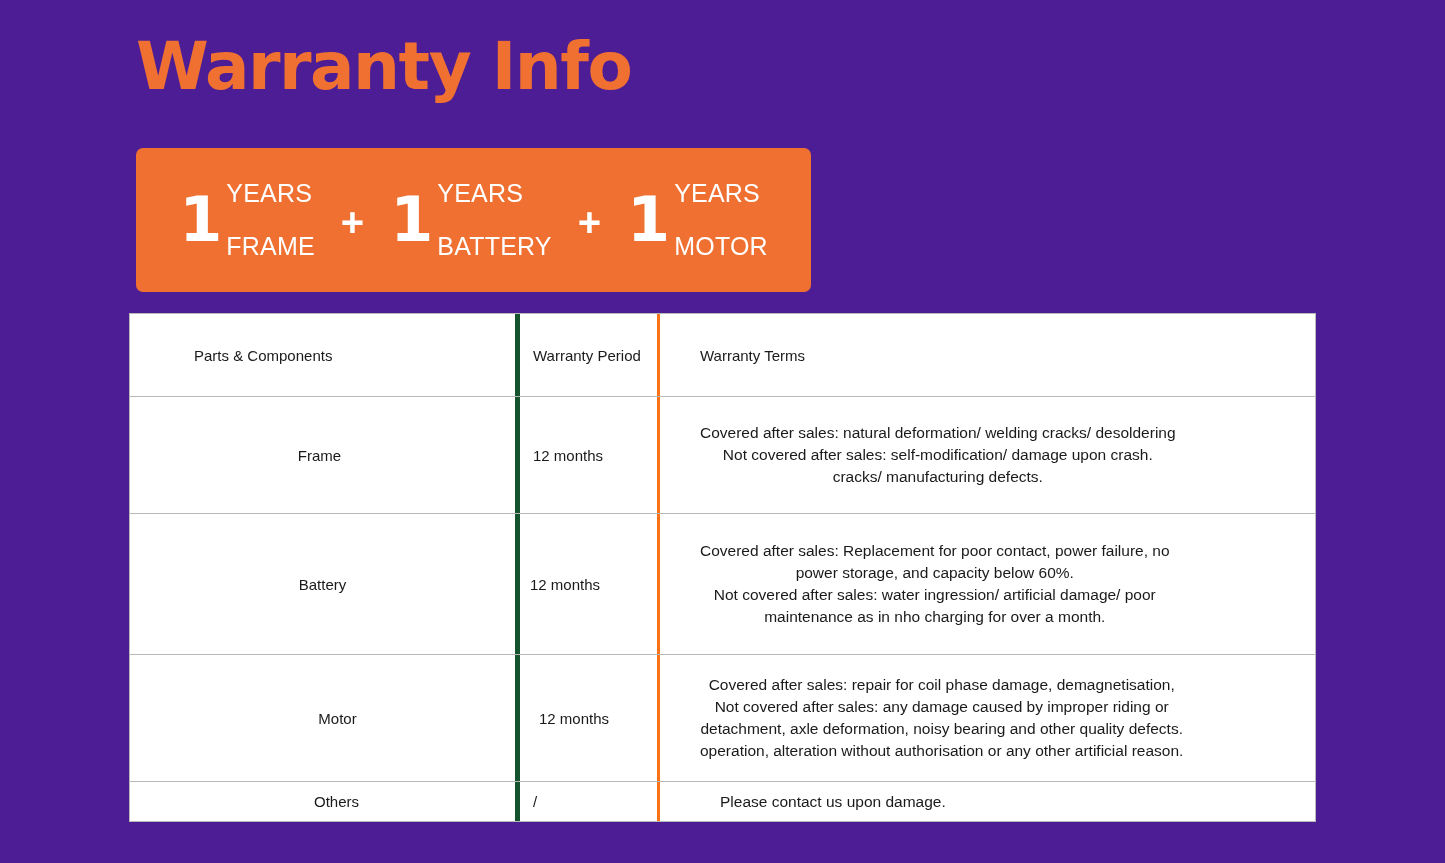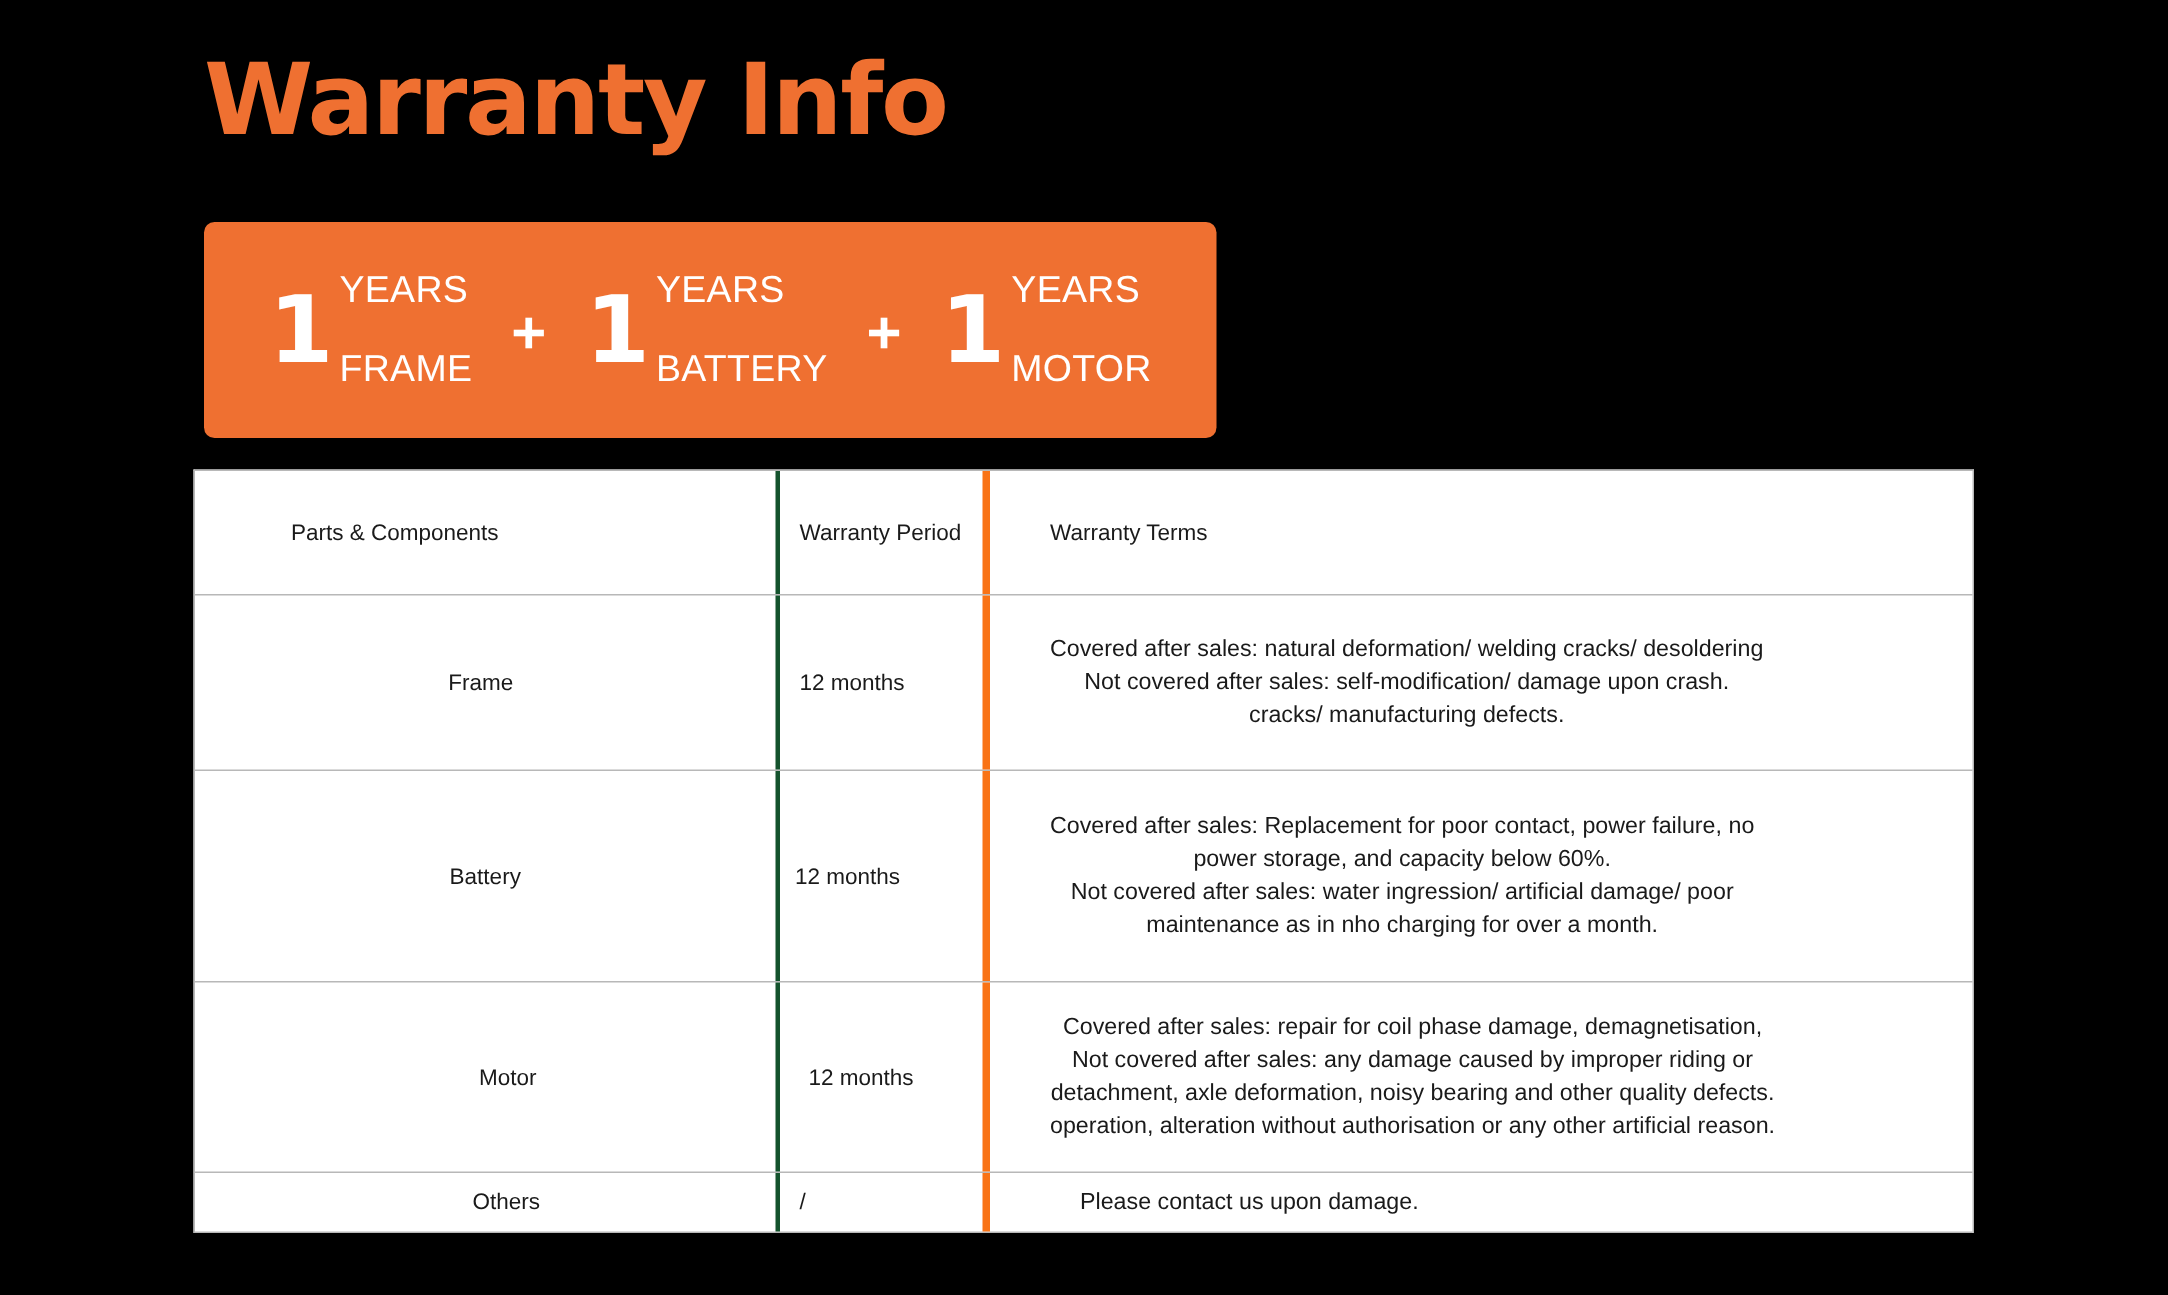--- a/index.html
+++ b/index.html
@@ -11,21 +11,21 @@
     background: #ffffff;
     font-family: "Liberation Sans", sans-serif;
     color: #1a1a1a;
     overflow: hidden;
   }
 
   .page {
     position: relative;
     width: 1445px;
     height: 863px;
-    background: #000000;
+    background: #4c1d95;
   }
 
   
   .title {
     position: absolute;
     left: 136px;
     top: 34px;
     font-size: 66px;
     line-height: 1;
     font-weight: 800;
@@ -95,28 +95,28 @@
   .row {
     display: flex;
     border-bottom: 1px solid #b8b8b8;
   }
   .cell {
     padding: 0;
     position: relative;
   }
   .c-parts {
     width: 390px;
-    border-right: 3px solid #14532d;
+    border-right: 5px solid #14532d;
     display: flex;
     align-items: center;
     justify-content: center;
   }
   .c-period {
     width: 140px;
-    border-right: 5px solid #f97316;
+    border-right: 3px solid #f97316;
     display: flex;
     align-items: center;
   }
   .c-terms {
     flex: 1;
     display: flex;
     align-items: center;
   }
 
   .head .c-parts,

